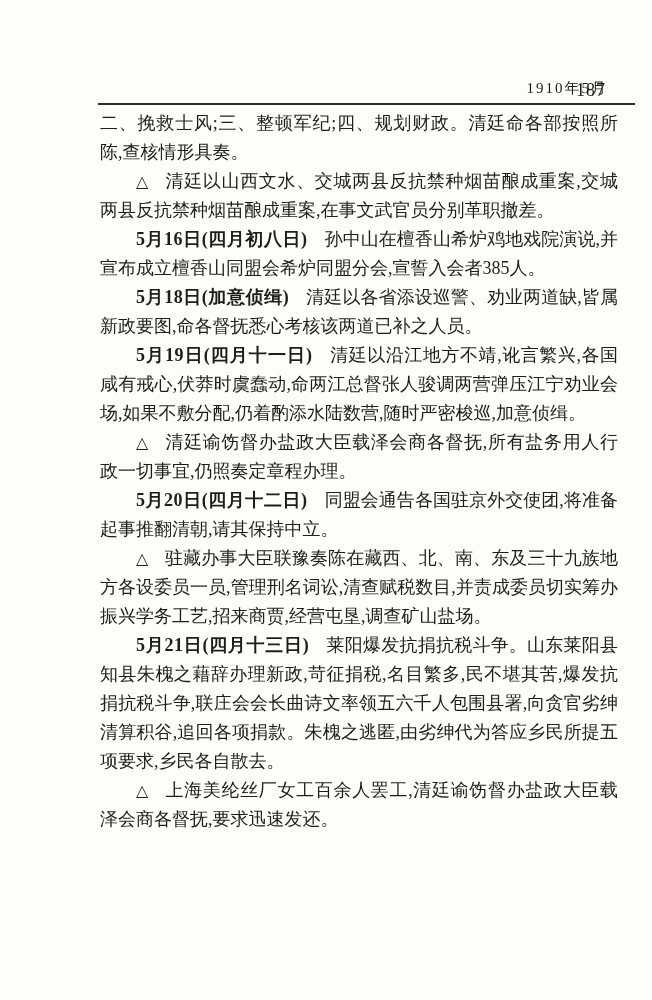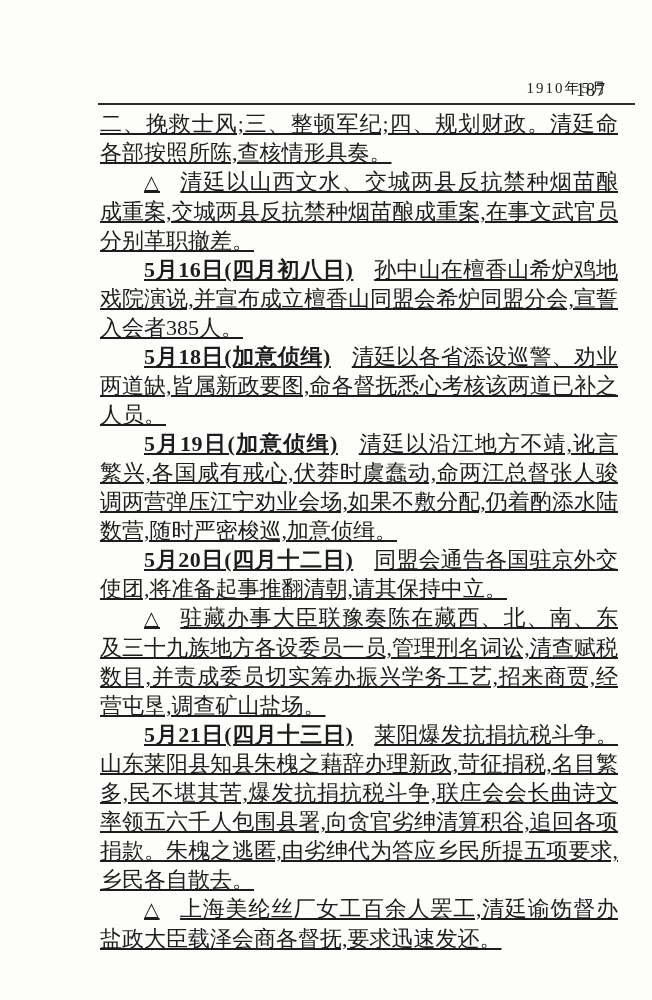--- a/index.html
+++ b/index.html
@@ -45,25 +45,24 @@
     background: #2b2b2b;
   }
   .content {
     position: absolute;
     left: 100px;
     top: 109px;
     width: 518px;
   }
   .content p {
     margin: 0;
-    font-size: 22px;
+    font-size: 18px;
     line-height: 29px;
     text-align: justify;
     text-justify: inter-ideograph;
-    text-decoration: underline;
   }
   p.entry { text-indent: 2em; }
   p.continuation { text-indent: 0; }
   .tri {
     font-size: 0.88em;
     padding-right: 1.05em;
   }
   .date {
     font-weight: bold;
     padding-right: 0.95em;
@@ -87,23 +86,24 @@
 
     <p class="continuation"><span>二、挽救士风;三、整顿军纪;四、规划财政。清廷命各部按照所陈,查核情形具奏。</span></p>
 
     <p class="entry"><span class="tri">△</span><span>清廷以山西文水、交城两县反抗禁种烟苗酿成重案,交城两县反抗禁种烟苗酿成重案,在事文武官员分别革职撤差。</span></p>
 
     <p class="entry"><span class="date">5月16日(四月初八日)</span><span>孙中山在檀香山希炉鸡地戏院演说,并宣布成立檀香山同盟会希炉同盟分会,宣誓入会者385人。</span></p>
 
 
     <p class="entry"><span class="date">5月18日(加意侦缉)</span><span>清廷以各省添设巡警、劝业两道缺,皆属新政要图,命各督抚悉心考核该两道已补之人员。</span></p>
 
-    <p class="entry"><span class="date">5月19日(加意侦缉)</span><span>清廷以沿江地方不靖,讹言繁兴,各国咸有戒心,伏莽时虞蠢动,命两江总督张人骏调两营弹压江宁劝业会场,如果不敷分配,仍着酌添水陆数营,随时严密梭巡,加意侦缉。</span></p>
+    <p class="entry"><span class="date">5月19日(四月十一日)</span><span>清廷以沿江地方不靖,讹言繁兴,各国咸有戒心,伏莽时虞蠢动,命两江总督张人骏调两营弹压江宁劝业会场,如果不敷分配,仍着酌添水陆数营,随时严密梭巡,加意侦缉。</span></p>
 
 
+    <p class="entry"><span class="tri">△</span><span>清廷谕饬督办盐政大臣载泽会商各督抚,所有盐务用人行政一切事宜,仍照奏定章程办理。</span></p>
 
     <p class="entry"><span class="date">5月20日(四月十二日)</span><span>同盟会通告各国驻京外交使团,将准备起事推翻清朝,请其保持中立。</span></p>
 
     <p class="entry"><span class="tri">△</span><span>驻藏办事大臣联豫奏陈在藏西、北、南、东及三十九族地方各设委员一员,管理刑名词讼,清查赋税数目,并责成委员切实筹办振兴学务工艺,招来商贾,经营屯垦,调查矿山盐场。</span></p>
 
     <p class="entry"><span class="date">5月21日(四月十三日)</span><span>莱阳爆发抗捐抗税斗争。山东莱阳县知县朱槐之藉辞办理新政,苛征捐税,名目繁多,民不堪其苦,爆发抗捐抗税斗争,联庄会会长曲诗文率领五六千人包围县署,向贪官劣绅清算积谷,追回各项捐款。朱槐之逃匿,由劣绅代为答应乡民所提五项要求,乡民各自散去。</span></p>
 
     <p class="entry"><span class="tri">△</span><span>上海美纶丝厂女工百余人罢工,清廷谕饬督办盐政大臣载泽会商各督抚,要求迅速发还。</span></p>
 
   </main>

